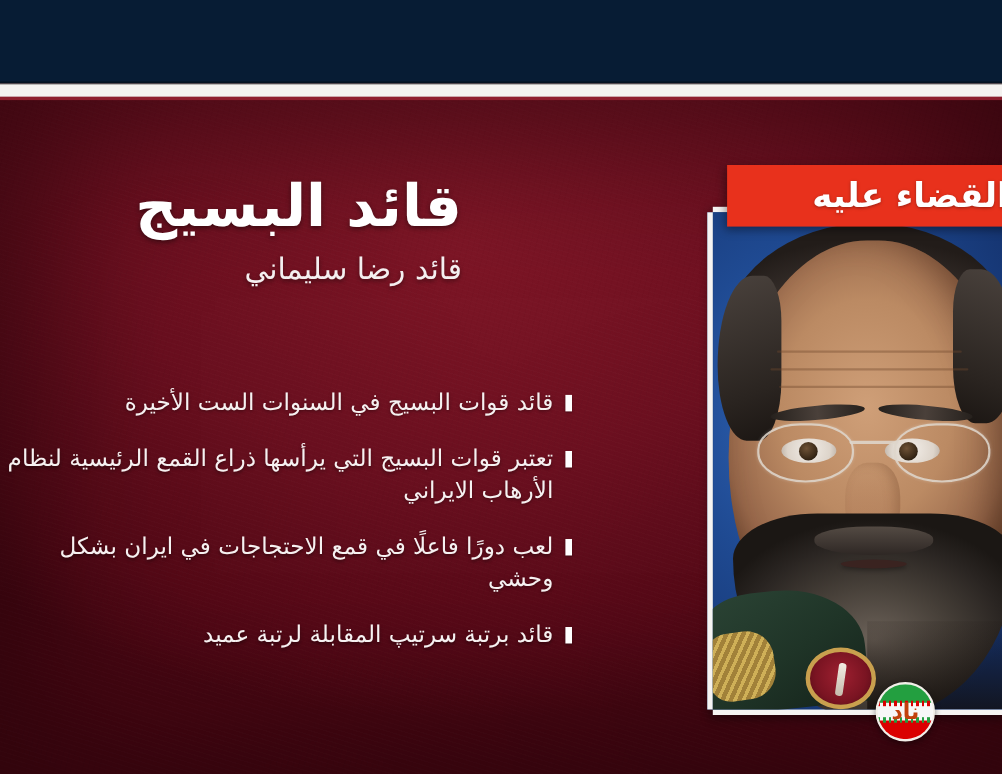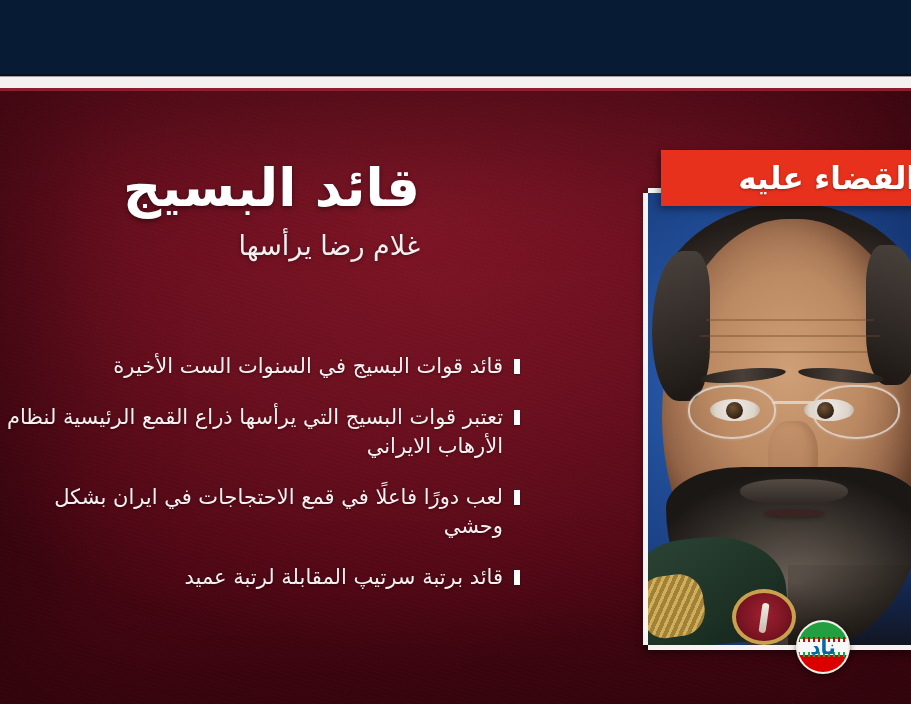--- a/index.html
+++ b/index.html
@@ -414,21 +414,21 @@
     position: absolute; left: 0; bottom: 30%;
     width: 100%; height: 5px;
     background: repeating-linear-gradient(90deg, #239f40 0 2px, transparent 2px 5px);
   }
   .flag-emblem {
     position: absolute;
     left: 50%; top: 50%;
     transform: translate(-50%,-50%);
     font-size: 20px;
     line-height: 1;
-    color: #0369a1;
+    color: #c2410c;
     font-weight: bold;
   }
 
   
   .kill-banner {
     position: absolute;
     left: 661px;
     top: 150px;
     width: 270px;
     height: 56px;
@@ -460,21 +460,21 @@
   <div class="top-bar-shadow"></div>
   <div class="white-band"></div>
   <div class="white-band-edge"></div>
 
   <div class="body-bg"></div>
   <div class="body-noise"></div>
   <div class="vignette"></div>
 
   <div class="text-col">
     <h1 class="headline">قائد البسيج</h1>
-    <h2 class="subhead">غلام رضا يرأسها</h2>
+    <h2 class="subhead">قائد رضا سليماني</h2>
   </div>
 
   <ul class="bullets">
     <li class="bullet">
       <span class="bullet-mark"></span>
       <span class="bullet-text">قائد قوات البسيج في السنوات الست الأخيرة</span>
     </li>
     <li class="bullet">
       <span class="bullet-mark"></span>
       <span class="bullet-text">تعتبر قوات البسيج التي يرأسها ذراع القمع الرئيسية لنظام الأرهاب الايراني</span>

